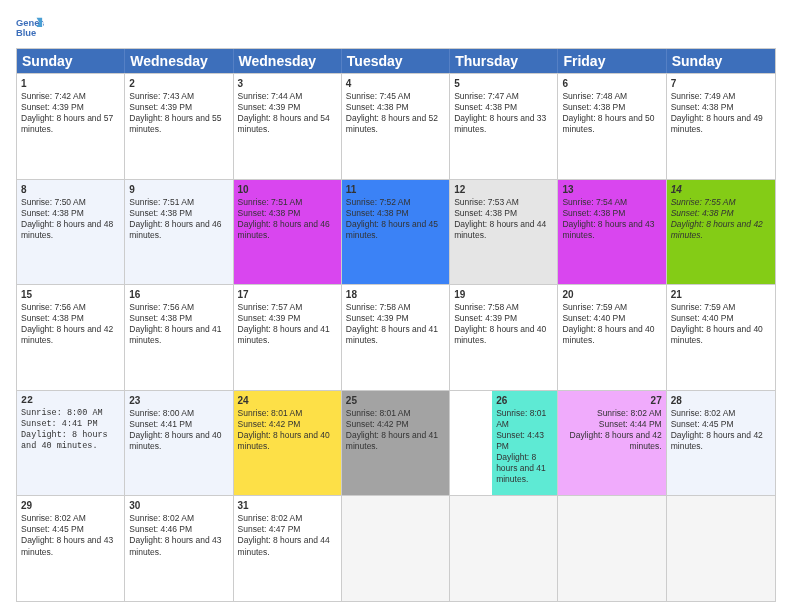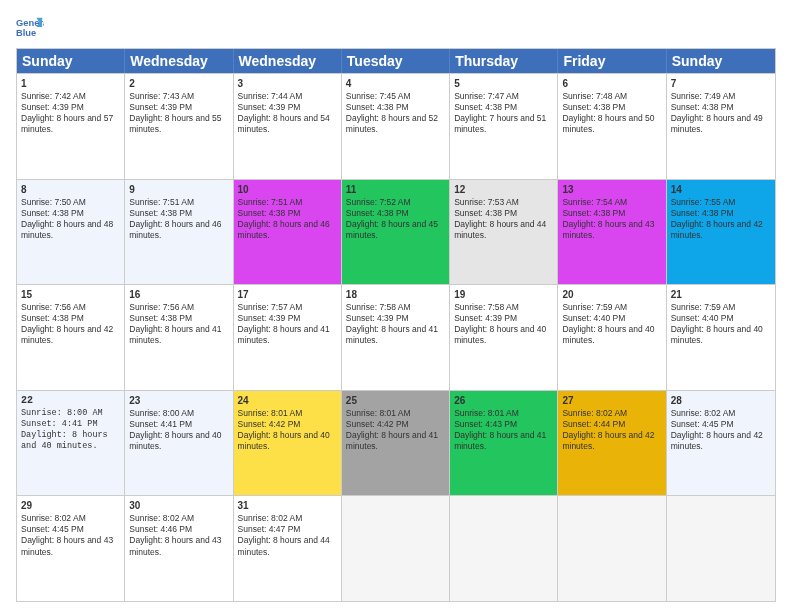--- a/index.html
+++ b/index.html
@@ -127,49 +127,49 @@
         <div class="cal-header-cell">Thursday</div>
         <div class="cal-header-cell">Friday</div>
         <div class="cal-header-cell">Sunday</div>
       </div>
     <div class="cal-body" id="cal-body">
         <div class="cal-row">
           <div class="cal-cell"><span class="day-num">1</span><span>Sunrise: 7:42 AM</span><br><span>Sunset: 4:39 PM</span><br><span>Daylight: 8 hours and 57 minutes.</span></div>
           <div class="cal-cell"><span class="day-num">2</span><span>Sunrise: 7:43 AM</span><br><span>Sunset: 4:39 PM</span><br><span>Daylight: 8 hours and 55 minutes.</span></div>
           <div class="cal-cell"><span class="day-num">3</span><span>Sunrise: 7:44 AM</span><br><span>Sunset: 4:39 PM</span><br><span>Daylight: 8 hours and 54 minutes.</span></div>
           <div class="cal-cell"><span class="day-num">4</span><span>Sunrise: 7:45 AM</span><br><span>Sunset: 4:38 PM</span><br><span>Daylight: 8 hours and 52 minutes.</span></div>
-          <div class="cal-cell"><span class="day-num">5</span><span>Sunrise: 7:47 AM</span><br><span>Sunset: 4:38 PM</span><br><span>Daylight: 7 hours and 51 minutes.</span></div>
+          <div class="cal-cell"><span class="day-num">5</span><span>Sunrise: 7:47 AM</span><br><span>Sunset: 4:38 PM</span><br><span>Daylight: 8 hours and 33 minutes.</span></div>
           <div class="cal-cell"><span class="day-num">6</span><span>Sunrise: 7:48 AM</span><br><span>Sunset: 4:38 PM</span><br><span>Daylight: 8 hours and 50 minutes.</span></div>
           <div class="cal-cell"><span class="day-num">7</span><span>Sunrise: 7:49 AM</span><br><span>Sunset: 4:38 PM</span><br><span>Daylight: 8 hours and 49 minutes.</span></div>
         </div>
         <div class="cal-row">
           <div class="cal-cell" style="background: rgb(240, 244, 252);"><span class="day-num">8</span><span>Sunrise: 7:50 AM</span><br><span>Sunset: 4:38 PM</span><br><span>Daylight: 8 hours and 48 minutes.</span></div>
           <div class="cal-cell" style="background: rgb(240, 244, 252);"><span class="day-num">9</span><span>Sunrise: 7:51 AM</span><br><span>Sunset: 4:38 PM</span><br><span>Daylight: 8 hours and 46 minutes.</span></div>
           <div class="cal-cell" style="background: #d946ef;"><span class="day-num">10</span><span>Sunrise: 7:51 AM</span><br><span>Sunset: 4:38 PM</span><br><span>Daylight: 8 hours and 46 minutes.</span></div>
-          <div class="cal-cell" style="background: #22c55e;"><span class="day-num">11</span><span>Sunrise: 7:52 AM</span><br><span>Sunset: 4:38 PM</span><br><span>Daylight: 8 hours and 45 minutes.</span></div>
+          <div class="cal-cell" style="background: #3b82f6;"><span class="day-num">11</span><span>Sunrise: 7:52 AM</span><br><span>Sunset: 4:38 PM</span><br><span>Daylight: 8 hours and 45 minutes.</span></div>
           <div class="cal-cell" style="background: #e5e5e5;"><span class="day-num">12</span><span>Sunrise: 7:53 AM</span><br><span>Sunset: 4:38 PM</span><br><span>Daylight: 8 hours and 44 minutes.</span></div>
           <div class="cal-cell" style="background: #d946ef;"><span class="day-num">13</span><span>Sunrise: 7:54 AM</span><br><span>Sunset: 4:38 PM</span><br><span>Daylight: 8 hours and 43 minutes.</span></div>
-          <div class="cal-cell" style="background: #0ea5e9;"><span class="day-num">14</span><span>Sunrise: 7:55 AM</span><br><span>Sunset: 4:38 PM</span><br><span>Daylight: 8 hours and 42 minutes.</span></div>
+          <div class="cal-cell" style="background: #84cc16; font-style: italic;"><span class="day-num">14</span><span>Sunrise: 7:55 AM</span><br><span>Sunset: 4:38 PM</span><br><span>Daylight: 8 hours and 42 minutes.</span></div>
         </div>
         <div class="cal-row">
           <div class="cal-cell"><span class="day-num">15</span><span>Sunrise: 7:56 AM</span><br><span>Sunset: 4:38 PM</span><br><span>Daylight: 8 hours and 42 minutes.</span></div>
           <div class="cal-cell"><span class="day-num">16</span><span>Sunrise: 7:56 AM</span><br><span>Sunset: 4:38 PM</span><br><span>Daylight: 8 hours and 41 minutes.</span></div>
           <div class="cal-cell"><span class="day-num">17</span><span>Sunrise: 7:57 AM</span><br><span>Sunset: 4:39 PM</span><br><span>Daylight: 8 hours and 41 minutes.</span></div>
           <div class="cal-cell"><span class="day-num">18</span><span>Sunrise: 7:58 AM</span><br><span>Sunset: 4:39 PM</span><br><span>Daylight: 8 hours and 41 minutes.</span></div>
           <div class="cal-cell"><span class="day-num">19</span><span>Sunrise: 7:58 AM</span><br><span>Sunset: 4:39 PM</span><br><span>Daylight: 8 hours and 40 minutes.</span></div>
           <div class="cal-cell"><span class="day-num">20</span><span>Sunrise: 7:59 AM</span><br><span>Sunset: 4:40 PM</span><br><span>Daylight: 8 hours and 40 minutes.</span></div>
           <div class="cal-cell"><span class="day-num">21</span><span>Sunrise: 7:59 AM</span><br><span>Sunset: 4:40 PM</span><br><span>Daylight: 8 hours and 40 minutes.</span></div>
         </div>
         <div class="cal-row">
           <div class="cal-cell" style="background: rgb(240, 244, 252); font-family: Liberation Mono, monospace;"><span class="day-num">22</span><span>Sunrise: 8:00 AM</span><br><span>Sunset: 4:41 PM</span><br><span>Daylight: 8 hours and 40 minutes.</span></div>
           <div class="cal-cell" style="background: rgb(240, 244, 252);"><span class="day-num">23</span><span>Sunrise: 8:00 AM</span><br><span>Sunset: 4:41 PM</span><br><span>Daylight: 8 hours and 40 minutes.</span></div>
           <div class="cal-cell" style="background: #fde047;"><span class="day-num">24</span><span>Sunrise: 8:01 AM</span><br><span>Sunset: 4:42 PM</span><br><span>Daylight: 8 hours and 40 minutes.</span></div>
           <div class="cal-cell" style="background: #a3a3a3;"><span class="day-num">25</span><span>Sunrise: 8:01 AM</span><br><span>Sunset: 4:42 PM</span><br><span>Daylight: 8 hours and 41 minutes.</span></div>
-          <div class="cal-cell" style="background: #22c55e;"><span class="day-num">26</span><span>Sunrise: 8:01 AM</span><br><span>Sunset: 4:43 PM</span><br><span>Daylight: 8 hours and 41 minutes.</span></div>
-          <div class="cal-cell" style="background: #eab308;"><span class="day-num">27</span><span>Sunrise: 8:02 AM</span><br><span>Sunset: 4:44 PM</span><br><span>Daylight: 8 hours and 42 minutes.</span></div>
+          <div class="cal-cell" style="background: #5eead4; margin-left: 42px;"><span class="day-num">26</span><span>Sunrise: 8:01 AM</span><br><span>Sunset: 4:43 PM</span><br><span>Daylight: 8 hours and 41 minutes.</span></div>
+          <div class="cal-cell" style="background: #f0abfc; text-align: right;"><span class="day-num">27</span><span>Sunrise: 8:02 AM</span><br><span>Sunset: 4:44 PM</span><br><span>Daylight: 8 hours and 42 minutes.</span></div>
           <div class="cal-cell" style="background: rgb(240, 244, 252);"><span class="day-num">28</span><span>Sunrise: 8:02 AM</span><br><span>Sunset: 4:45 PM</span><br><span>Daylight: 8 hours and 42 minutes.</span></div>
         </div>
         <div class="cal-row">
           <div class="cal-cell"><span class="day-num">29</span><span>Sunrise: 8:02 AM</span><br><span>Sunset: 4:45 PM</span><br><span>Daylight: 8 hours and 43 minutes.</span></div>
           <div class="cal-cell"><span class="day-num">30</span><span>Sunrise: 8:02 AM</span><br><span>Sunset: 4:46 PM</span><br><span>Daylight: 8 hours and 43 minutes.</span></div>
           <div class="cal-cell"><span class="day-num">31</span><span>Sunrise: 8:02 AM</span><br><span>Sunset: 4:47 PM</span><br><span>Daylight: 8 hours and 44 minutes.</span></div>
           <div class="cal-cell empty"></div>
           <div class="cal-cell empty"></div>
           <div class="cal-cell empty"></div>
           <div class="cal-cell empty"></div>

